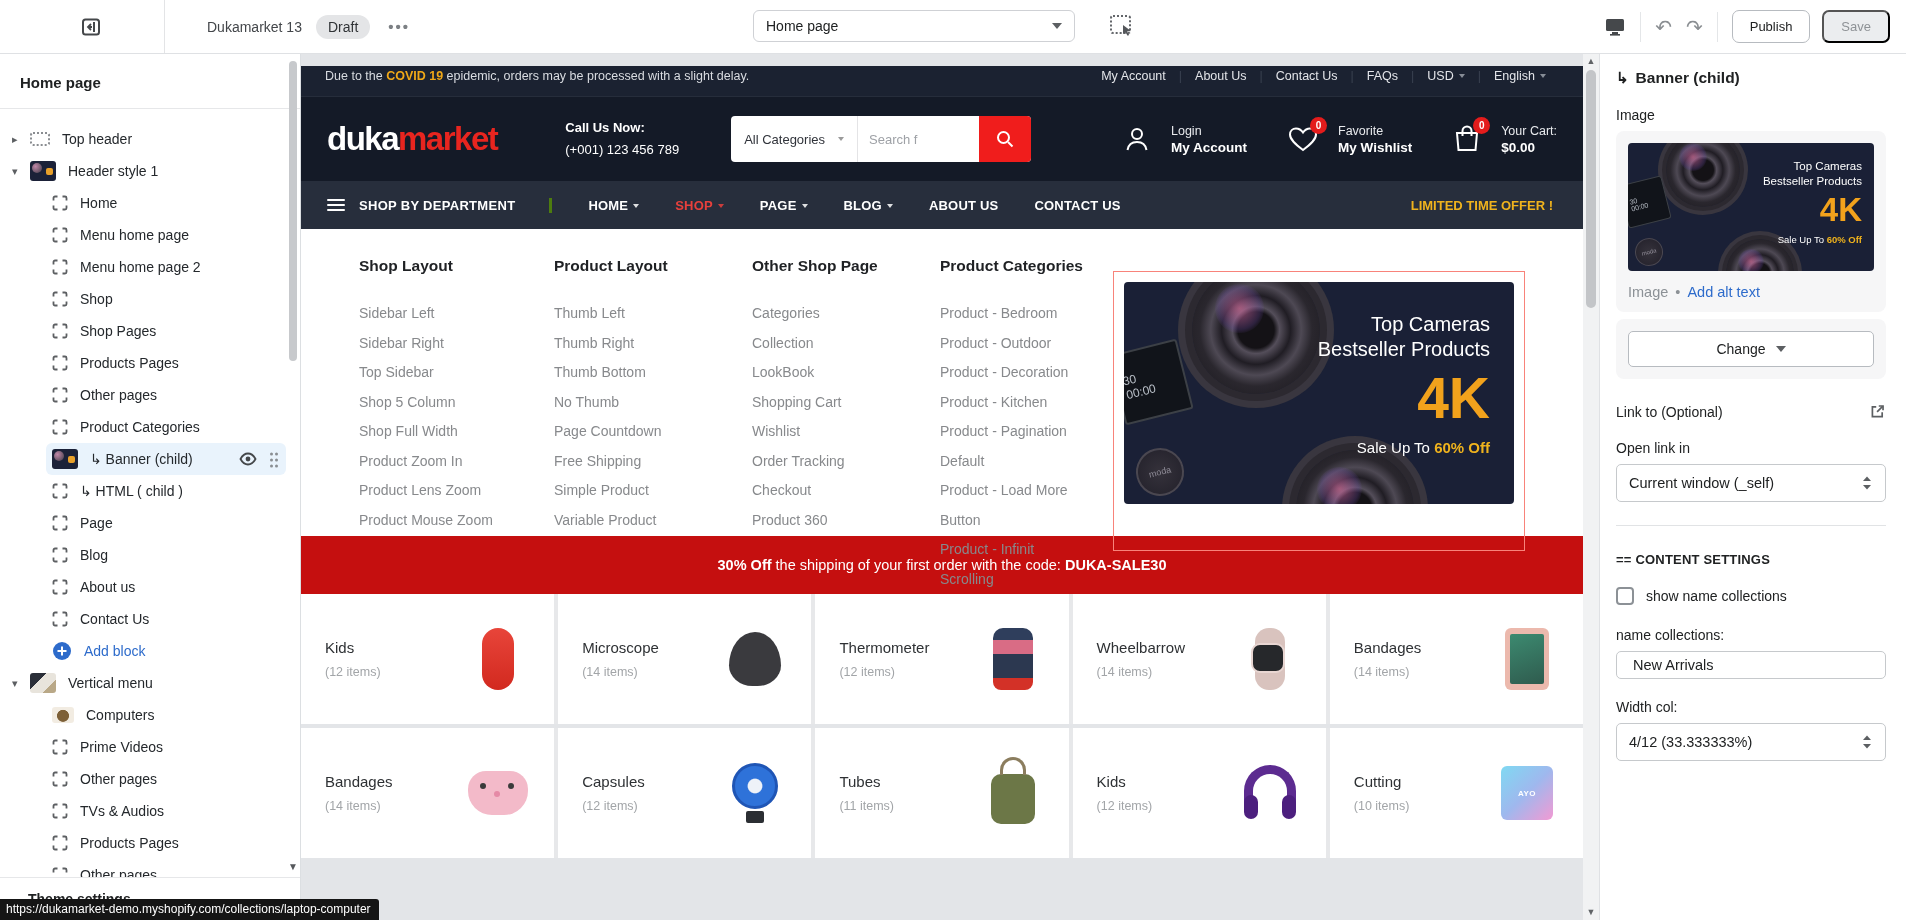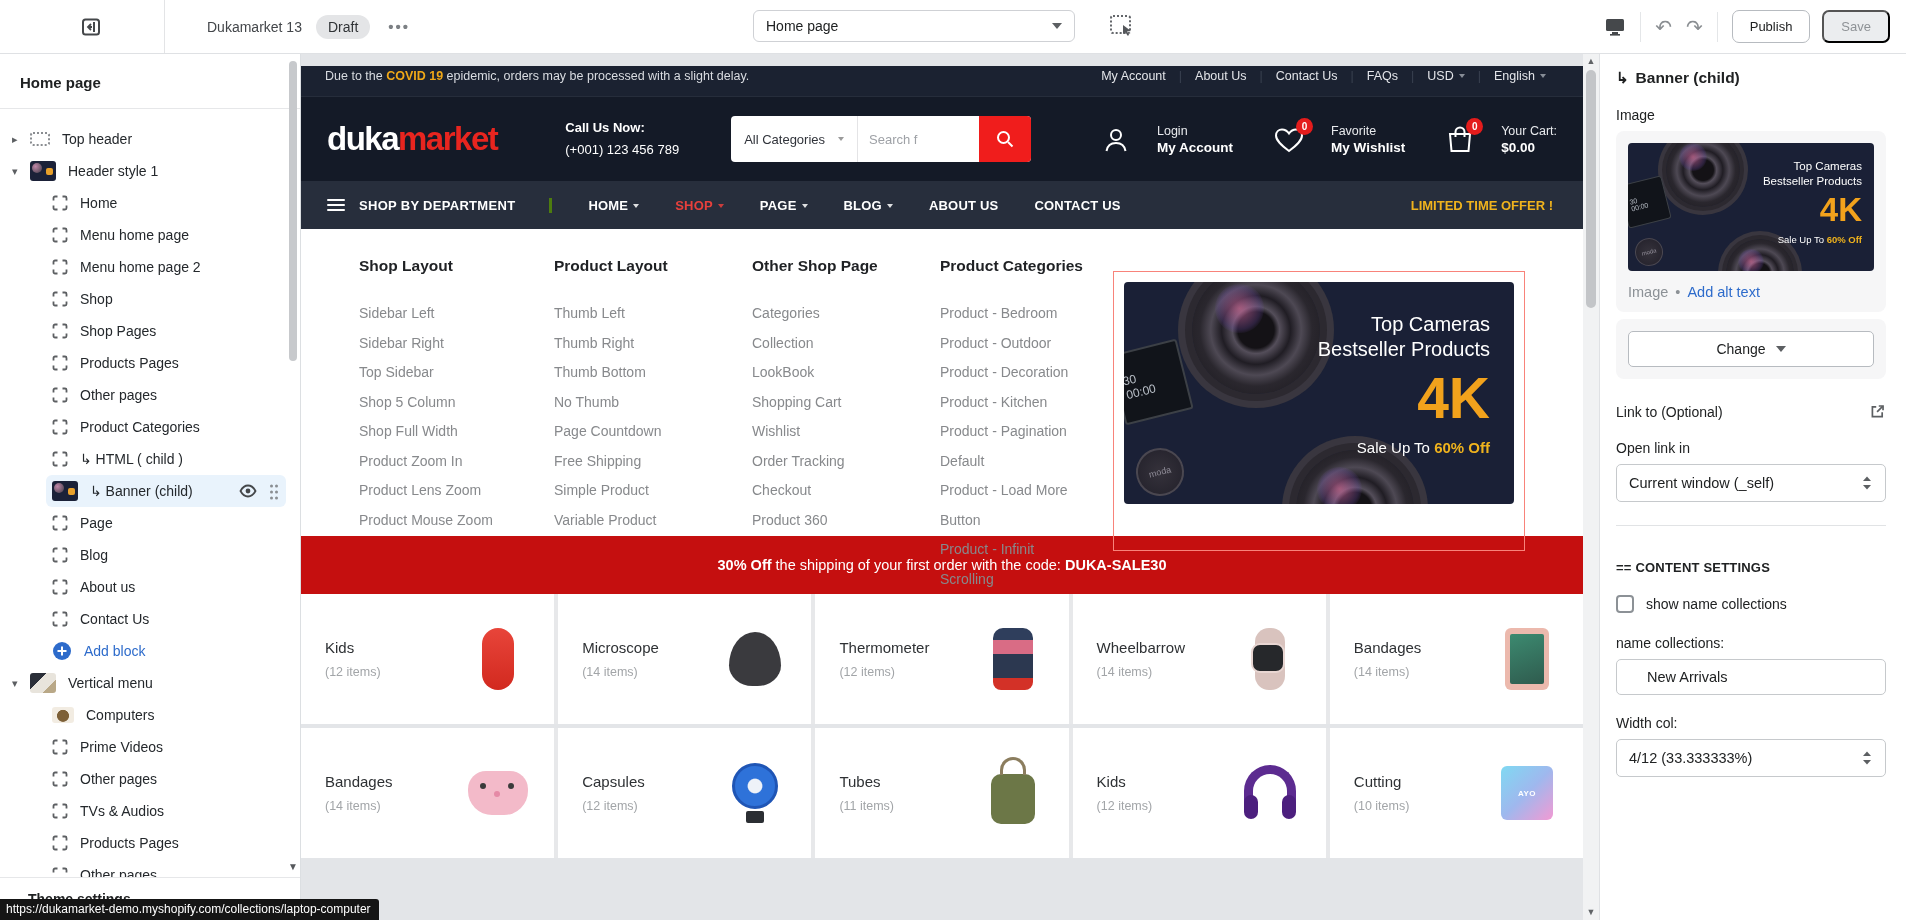--- a/index.html
+++ b/index.html
@@ -69,21 +69,21 @@
   .logo{font-size:33px;font-weight:800;letter-spacing:-1.5px;color:#fff;cursor:pointer;}
   .logo .red{color:#e8251f;}
   .callus{margin-left:68px;color:#fff;font-size:13px;line-height:1.7;}
   .callus .cl1{font-weight:700;}
   .searchbox{margin-left:52px;width:300px;height:46px;background:#fff;border-radius:4px;display:flex;align-items:center;overflow:hidden;}
   .sb-cat{display:flex;align-items:center;gap:8px;padding:0 13px;font-size:13px;color:#30333a;border-right:1px solid #e4e4e6;height:100%;cursor:pointer;white-space:nowrap;}
   .sb-input{flex:1;border:0;outline:0;padding:0 11px;font-size:13px;font-family:inherit;color:#333;min-width:0;}
   .sb-input::placeholder{color:#9ea1a6;}
   .sb-btn{width:52px;height:100%;background:#f01d1c;border:0;display:flex;align-items:center;justify-content:center;cursor:pointer;flex-shrink:0;}
   .hwidgets{margin-left:auto;display:flex;align-items:center;gap:40px;}
-  .widget{display:flex;align-items:flex-end;gap:26px;color:#fff;cursor:pointer;}
+  .widget{display:flex;align-items:center;gap:19px;color:#fff;cursor:pointer;}
   .w-ico{position:relative;}
   .badge{position:absolute;top:-7px;right:-8px;min-width:17px;height:17px;border-radius:50%;background:#e41c1c;color:#fff;font-size:10px;font-weight:700;display:flex;align-items:center;justify-content:center;}
   .w-l1{font-size:12.5px;color:#e8eaed;}
   .w-l2{font-size:13.5px;font-weight:700;margin-top:2px;}
   
   .snav{height:48px;background:#272e3c;display:flex;align-items:center;padding:0 26px;}
   .dep{display:flex;align-items:center;gap:14px;color:#fff;font-size:13px;font-weight:700;letter-spacing:.3px;padding-right:34px;border-right:3px solid #4d7c0f;cursor:pointer;white-space:nowrap;}
   .burger{width:18px;display:flex;flex-direction:column;gap:3px;}
   .burger i{height:2px;background:#fff;border-radius:1px;}
   .navitems{display:flex;align-items:center;gap:36px;margin-left:36px;}
@@ -164,25 +164,25 @@
   .alt-link{color:#2d6bcb;cursor:pointer;}
   .change-btn{width:100%;height:36px;background:#fff;border:1px solid #b7bbc0;border-radius:5px;display:flex;align-items:center;justify-content:center;gap:10px;font-size:14px;font-weight:500;color:#202223;cursor:pointer;box-sizing:border-box;}
   .cardown{width:0;height:0;border-left:5px solid transparent;border-right:5px solid transparent;border-top:6px solid #5c5f62;}
   .p-row-label{display:flex;align-items:center;justify-content:space-between;margin-top:24px;font-size:14px;color:#202223;}
   .p-input{position:relative;margin-top:8px;}
   .p-input input{width:100%;height:36px;border:1px solid #c6c9cc;border-radius:5px;box-sizing:border-box;padding:0 10px 0 36px;font-size:14.5px;font-family:inherit;color:#202223;outline:none;}
   .p-input input::placeholder{color:#8c9196;}
   .p-input .in-icon{position:absolute;left:10px;top:8px;}
   .p-select{margin-top:8px;height:36px;border:1px solid #c6c9cc;border-radius:5px;display:flex;align-items:center;padding:0 12px;font-size:14.5px;color:#202223;cursor:pointer;justify-content:space-between;}
   .p-hr{border:0;border-top:1px solid #e1e3e5;margin:23px 0 0;}
-  .p-section{margin-top:34px;font-size:13px;font-weight:700;color:#202223;letter-spacing:.2px;}
+  .p-section{margin-top:26px;font-size:13px;font-weight:700;color:#202223;letter-spacing:.2px;}
   .p-check{display:flex;align-items:center;gap:12px;margin-top:20px;font-size:14px;color:#202223;}
   .checkbox{width:18px;height:18px;border:2px solid #8c9196;border-radius:4px;background:#fff;box-sizing:border-box;cursor:pointer;flex-shrink:0;}
   .p-text-input{margin-top:8px;}
-  .p-text-input input{width:100%;height:36px;border:1px solid #c6c9cc;border-radius:5px;box-sizing:border-box;padding:0 30px;font-size:14.5px;font-family:inherit;color:#202223;outline:none;}
+  .p-text-input input{width:100%;height:28px;border:1px solid #c6c9cc;border-radius:5px;box-sizing:border-box;padding:0 16px;font-size:14.5px;font-family:inherit;color:#202223;outline:none;}
   .panel-footer{position:absolute;left:0;right:0;bottom:0;height:46px;border-top:1px solid #e1e3e5;display:flex;align-items:center;gap:11px;padding-left:18px;font-size:14px;font-weight:500;color:#202223;background:#fff;cursor:pointer;}
 </style>
 </head>
 <body>
 
 <div class="topbar">
   <div class="tb-left">
     <div class="exit-btn">
       <svg width="20" height="20" viewBox="0 0 20 20">
         <rect x="2" y="2.5" width="16" height="15" rx="2.5" fill="none" stroke="#44474a" stroke-width="2"></rect>
@@ -293,28 +293,20 @@
           <span class="lab">Other pages</span>
         </div>
         <div class="tree-row lvl1">
           <span class="ticon ti-brackets">
             <svg width="16" height="16" viewBox="0 0 16 16">
               <path d="M5.5 1.5H3A1.5 1.5 0 0 0 1.5 3v2.5 M10.5 1.5H13A1.5 1.5 0 0 1 14.5 3v2.5 M14.5 10.5V13a1.5 1.5 0 0 1-1.5 1.5h-2.5 M5.5 14.5H3A1.5 1.5 0 0 1 1.5 13v-2.5" fill="none" stroke="#5c5f62" stroke-width="1.8"></path>
             </svg>
           </span>
           <span class="lab">Product Categories</span>
         </div>
-        <div class="tree-row lvl1">
-          <span class="ticon ti-brackets">
-            <svg width="16" height="16" viewBox="0 0 16 16">
-              <path d="M5.5 1.5H3A1.5 1.5 0 0 0 1.5 3v2.5 M10.5 1.5H13A1.5 1.5 0 0 1 14.5 3v2.5 M14.5 10.5V13a1.5 1.5 0 0 1-1.5 1.5h-2.5 M5.5 14.5H3A1.5 1.5 0 0 1 1.5 13v-2.5" fill="none" stroke="#5c5f62" stroke-width="1.8"></path>
-            </svg>
-          </span>
-          <span class="lab">↳ HTML ( child )</span>
-        </div>
         <div class="tree-row lvl1 selected">
           <span class="ticon ti-thumb-banner"></span>
           <span class="lab">↳ Banner (child)</span>
           <span class="row-eye">
             <svg width="20" height="20" viewBox="0 0 20 20">
               <path d="M10 4.5c-4.5 0-7.5 5.5-7.5 5.5s3 5.5 7.5 5.5 7.5-5.5 7.5-5.5-3-5.5-7.5-5.5z" fill="none" stroke="#44474a" stroke-width="1.8"></path>
               <circle cx="10" cy="10" r="2.4" fill="#44474a"></circle>
             </svg>
           </span>
           <span class="row-drag">
@@ -322,20 +314,28 @@
               <g fill="#8a8e92">
                 <circle cx="3.5" cy="3" r="1.5"></circle>
                 <circle cx="8.5" cy="3" r="1.5"></circle>
                 <circle cx="3.5" cy="9" r="1.5"></circle>
                 <circle cx="8.5" cy="9" r="1.5"></circle>
                 <circle cx="3.5" cy="15" r="1.5"></circle>
                 <circle cx="8.5" cy="15" r="1.5"></circle>
               </g>
             </svg>
           </span>
+        </div>
+        <div class="tree-row lvl1">
+          <span class="ticon ti-brackets">
+            <svg width="16" height="16" viewBox="0 0 16 16">
+              <path d="M5.5 1.5H3A1.5 1.5 0 0 0 1.5 3v2.5 M10.5 1.5H13A1.5 1.5 0 0 1 14.5 3v2.5 M14.5 10.5V13a1.5 1.5 0 0 1-1.5 1.5h-2.5 M5.5 14.5H3A1.5 1.5 0 0 1 1.5 13v-2.5" fill="none" stroke="#5c5f62" stroke-width="1.8"></path>
+            </svg>
+          </span>
+          <span class="lab">↳ HTML ( child )</span>
         </div>
         <div class="tree-row lvl1">
           <span class="ticon ti-brackets">
             <svg width="16" height="16" viewBox="0 0 16 16">
               <path d="M5.5 1.5H3A1.5 1.5 0 0 0 1.5 3v2.5 M10.5 1.5H13A1.5 1.5 0 0 1 14.5 3v2.5 M14.5 10.5V13a1.5 1.5 0 0 1-1.5 1.5h-2.5 M5.5 14.5H3A1.5 1.5 0 0 1 1.5 13v-2.5" fill="none" stroke="#5c5f62" stroke-width="1.8"></path>
             </svg>
           </span>
           <span class="lab">Page</span>
         </div>
         <div class="tree-row lvl1">

